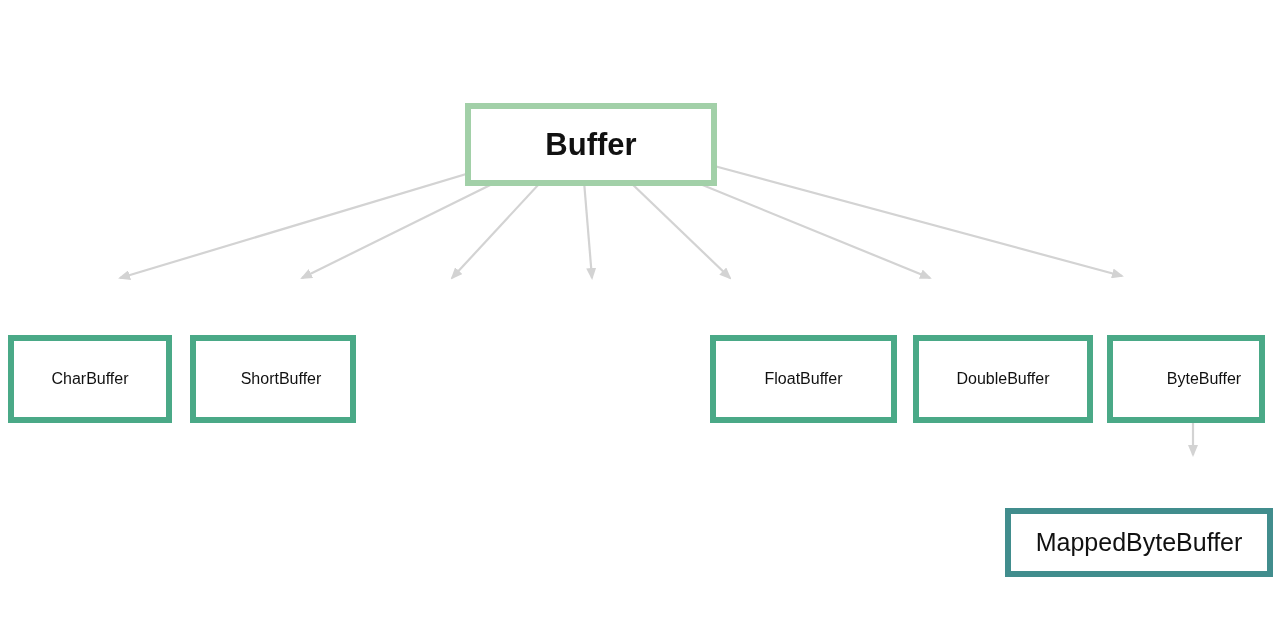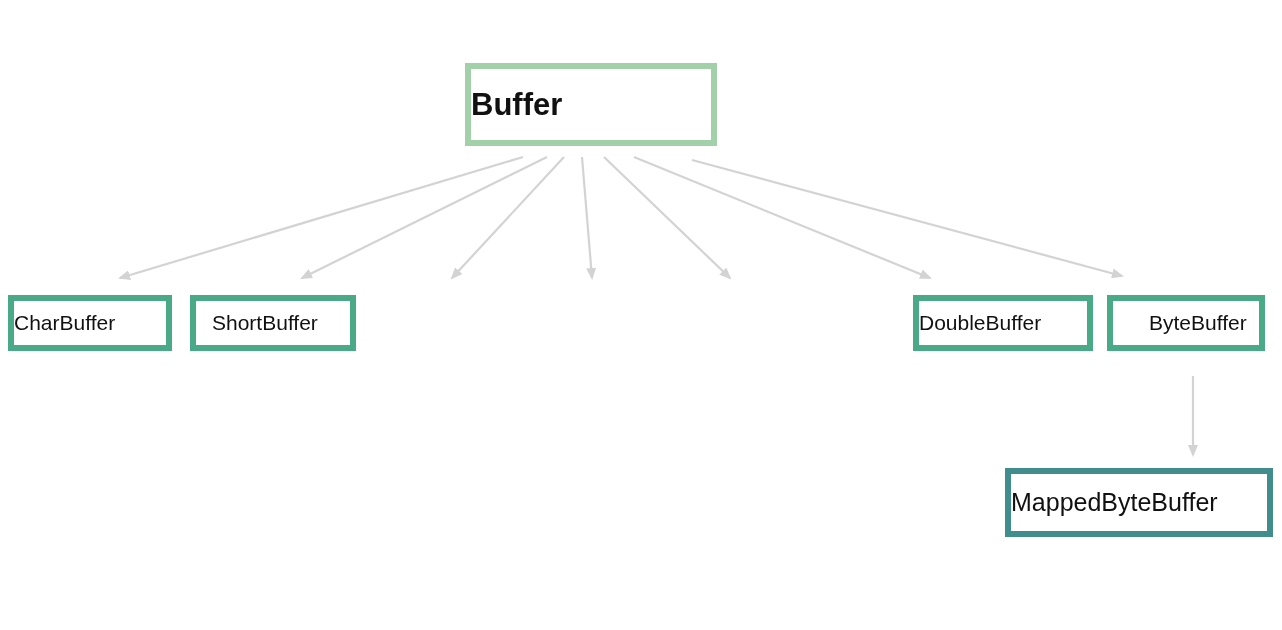--- a/index.html
+++ b/index.html
@@ -21,36 +21,37 @@
     top: 0;
     width: 1282px;
     height: 630px;
   }
   .node {
     position: absolute;
     box-sizing: border-box;
     background: #ffffff;
     display: flex;
     align-items: center;
-    justify-content: flex-start;
+    justify-content: center;
     color: var(--text, #111111);
     white-space: nowrap;
+    margin-top: 40px;
   }
   .root-node {
     border: 6px solid var(--root-border, #a2d0a8);
     font-weight: bold;
     font-size: 31px;
     left: 465px; top: 63px;
     width: 252px; height: 83px;
   }
   .child-node {
     border: 6px solid var(--child-border, #4aa987);
-    font-size: 21px;
+    font-size: 16px;
     top: 295px;
-    height: 56px;
+    height: 88px;
   }
   .sub-node {
     border: 6px solid var(--sub-border, #418d8d);
     font-size: 25px;
     left: 1005px; top: 468px;
     width: 268px; height: 69px;
   }
   #node-charbuffer   { left: 8px;    width: 164px; }
   #node-shortbuffer  { left: 190px;  width: 166px; padding-left: 16px; }
   #node-intbuffer    { left: 372px;  width: 141px; }
@@ -83,20 +84,23 @@
   <div class="node root-node">
     <span>Buffer</span>
   </div>
 
   <div class="node child-node" id="node-charbuffer">
     <span>CharBuffer</span>
   </div>
   <div class="node child-node" id="node-shortbuffer">
     <span>ShortBuffer</span>
   </div>
+  <div class="node child-node" id="node-floatbuffer">
+    <span>FloatBuffer</span>
+  </div>
   <div class="node child-node" id="node-doublebuffer">
     <span>DoubleBuffer</span>
   </div>
   <div class="node child-node" id="node-bytebuffer">
     <span>ByteBuffer</span>
   </div>
 
   <div class="node sub-node">
     <span>MappedByteBuffer</span>
   </div>

